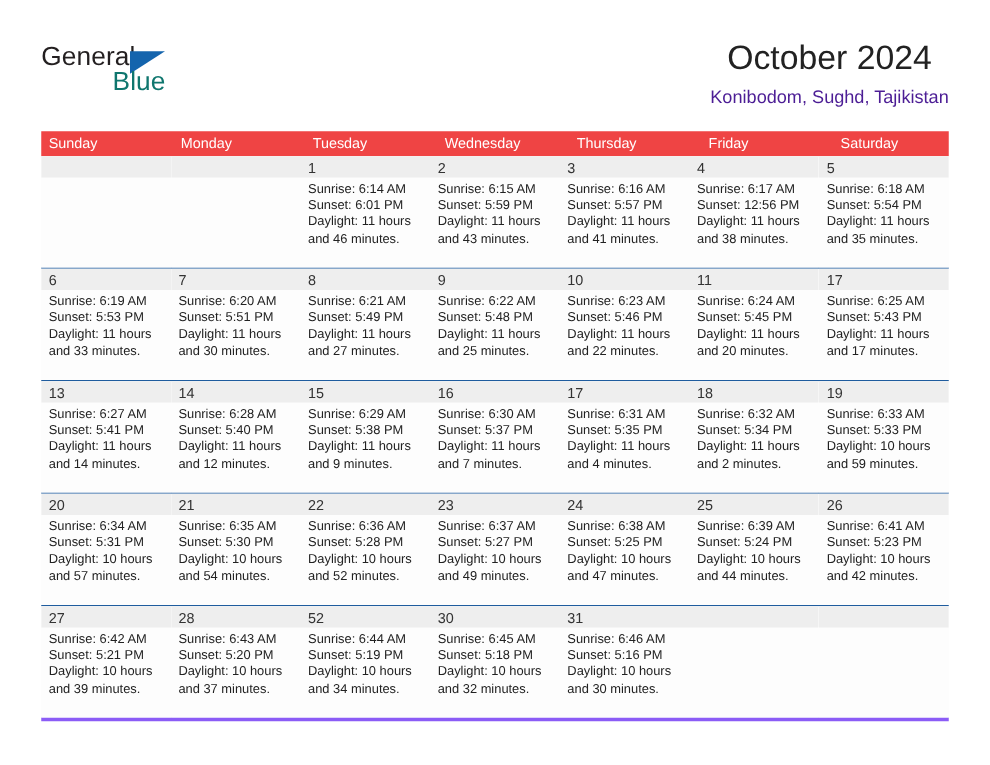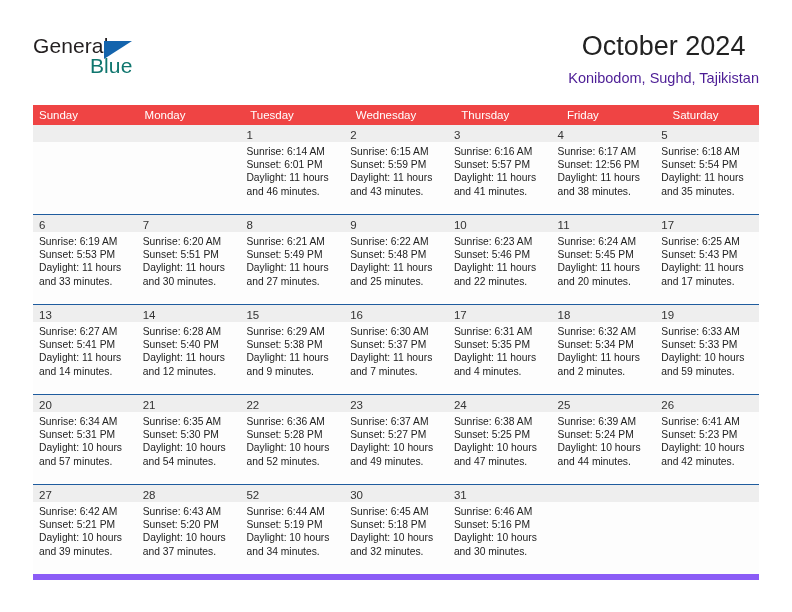--- a/index.html
+++ b/index.html
@@ -106,21 +106,21 @@
     box-sizing: border-box;
     white-space: nowrap;
     overflow: hidden;
   }
   .week {
     display: flex;
     height: 89px;
     border-bottom: 1px solid #1f5c9e;
   }
   .week.last {
-    border-bottom: 6px solid #8b5cf6;
+    border-bottom: 3px solid #8b5cf6;
   }
   .daycell {
     flex: 1 1 0;
     box-sizing: border-box;
     background: #fdfdfd;
     position: relative;
     overflow: hidden;
   }
   .daycell .datebar {
     background: #eeeeee;

